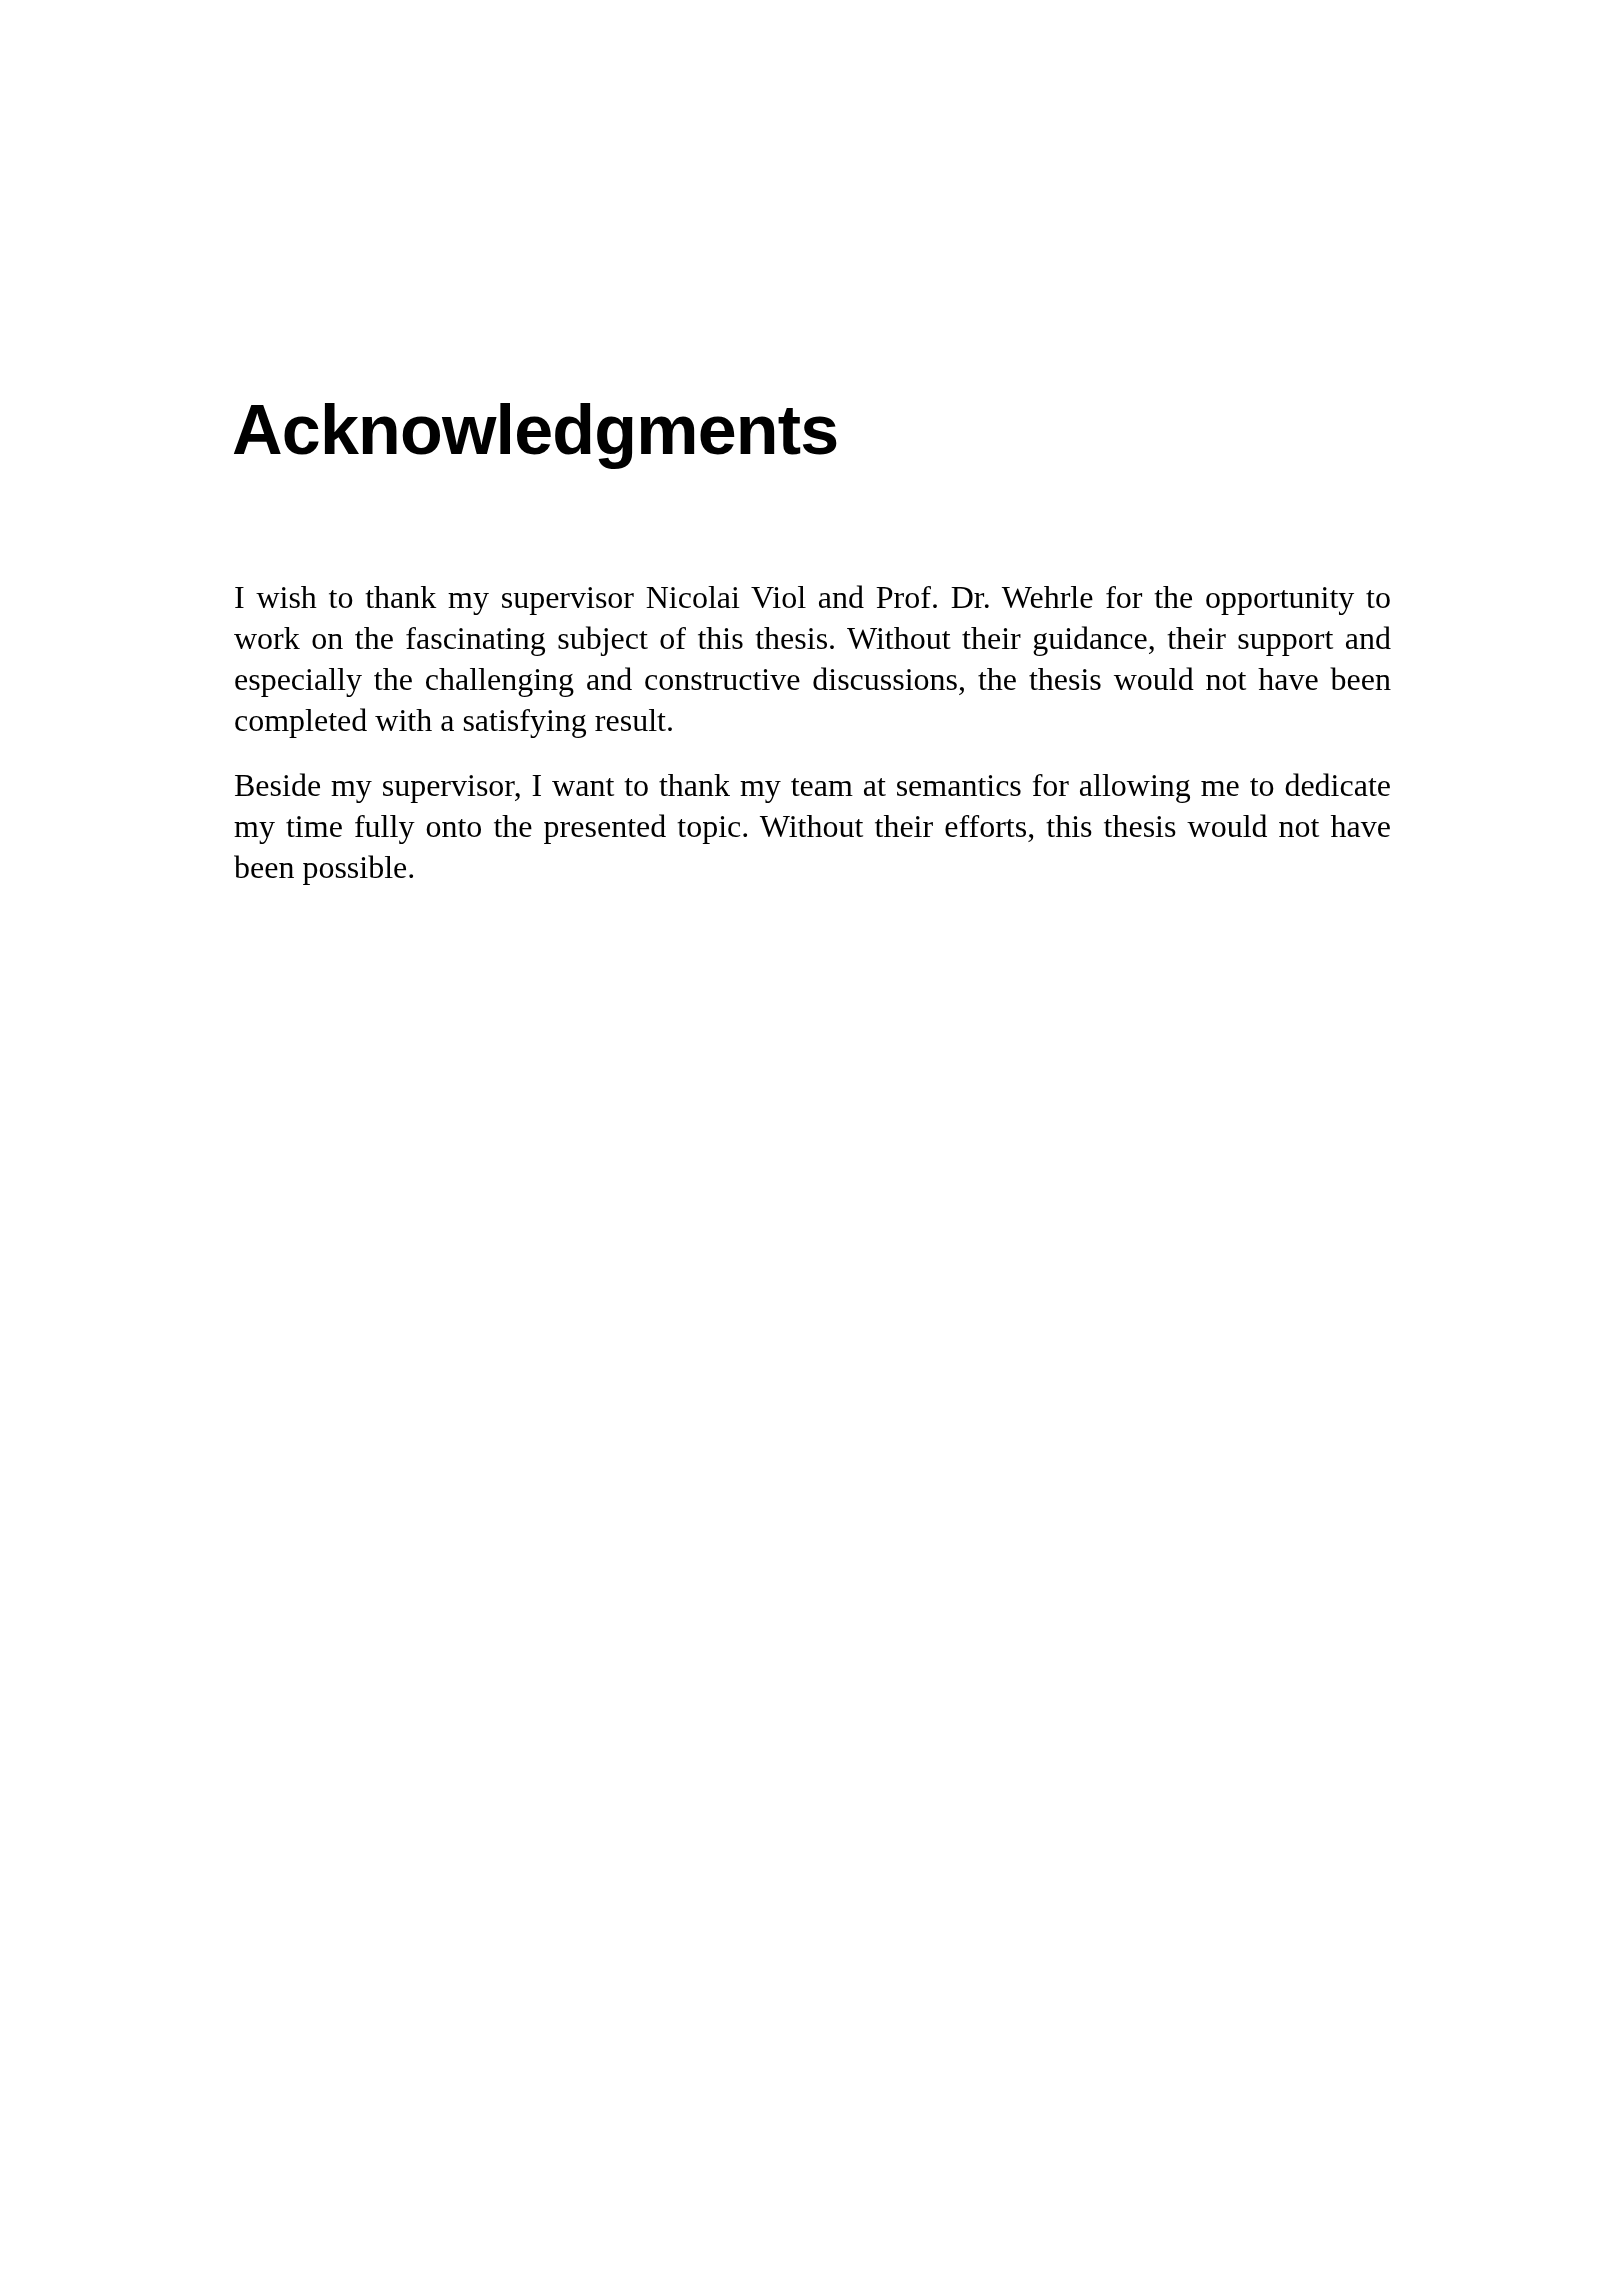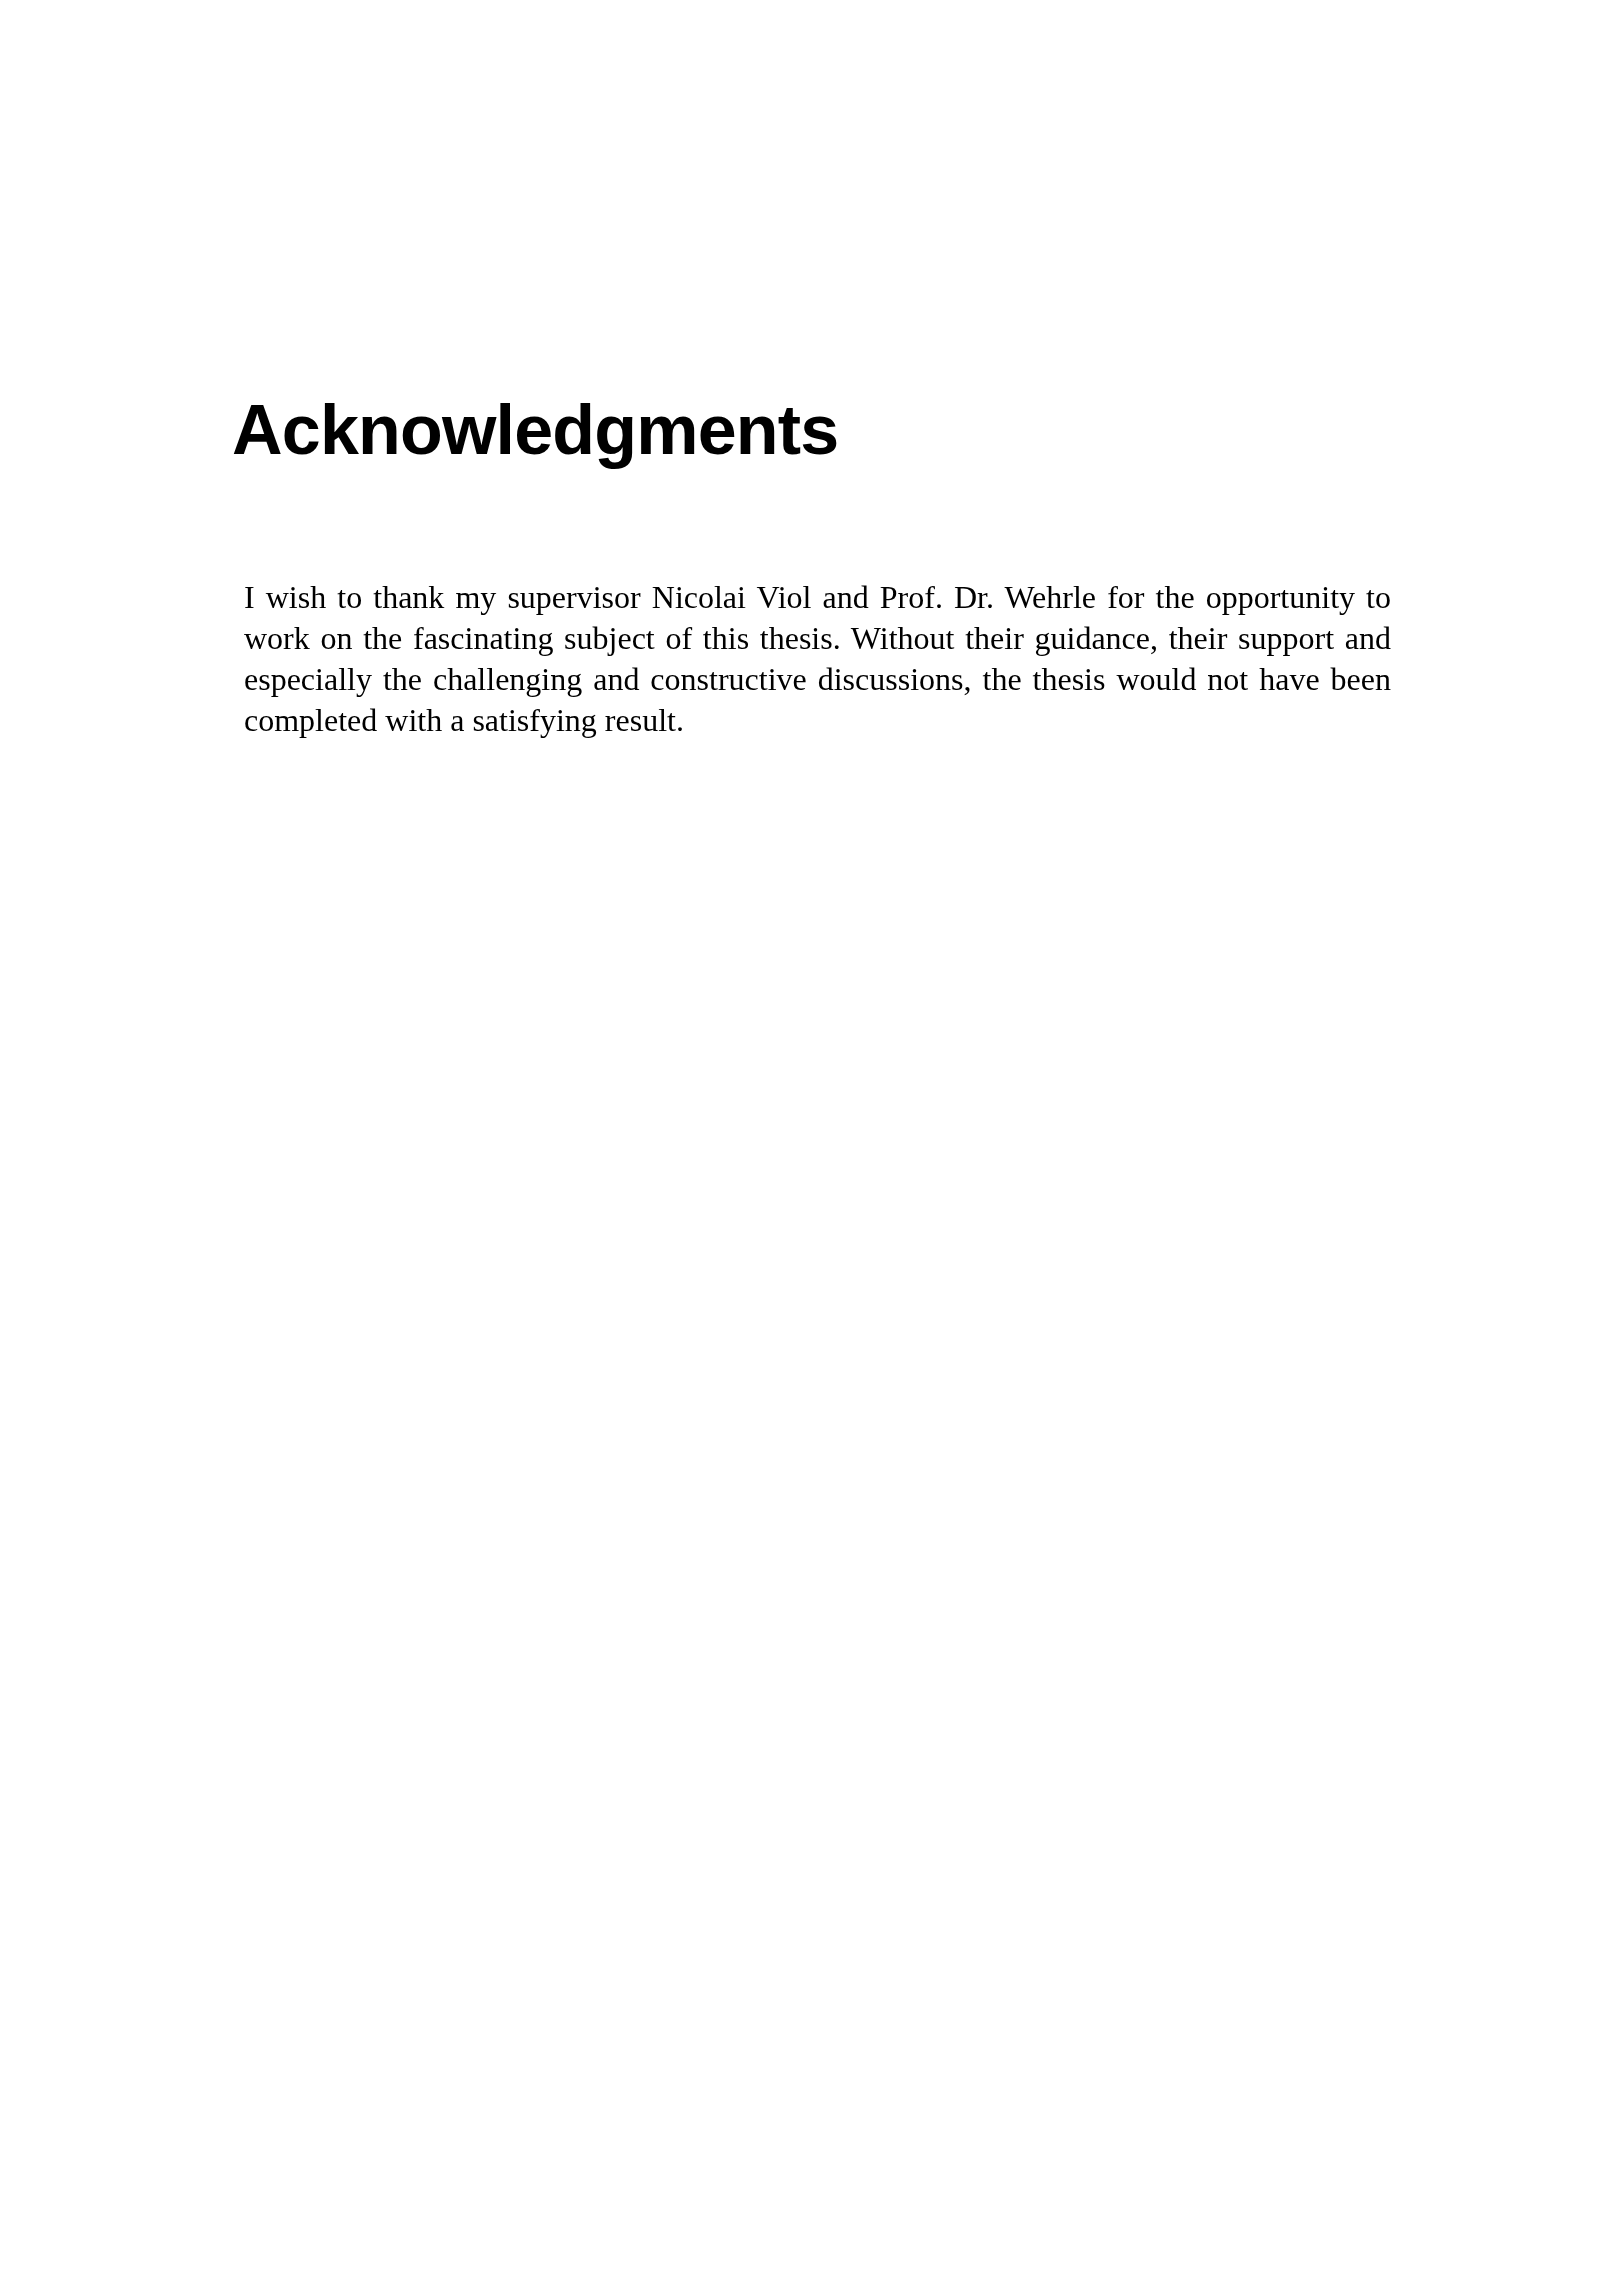--- a/index.html
+++ b/index.html
@@ -27,34 +27,35 @@
     color: #000000;
     white-space: nowrap;
   }
   .body-text {
     position: absolute;
     left: 234px;
     top: 577px;
     width: 1157px;
   }
   .body-text p {
-    margin: 0 0 24px 10px;
+    margin: 0 0 24px 0;
     font-family: "Liberation Serif", "DejaVu Serif", serif;
     font-size: 32px;
     line-height: 41px;
     color: #000000;
     text-align: justify;
     hyphens: none;
   }
 </style>
 </head>
 <body>
 
 <div class="page">
 
   <h1 class="chapter-title">Acknowledgments</h1>
 
   <div class="body-text">
     <p>I wish to thank my supervisor Nicolai Viol and Prof. Dr. Wehrle for the opportunity to work on the fascinating subject of this thesis. Without their guidance, their support and especially the challenging and constructive discussions, the thesis would not have been completed with a satisfying result.</p>
+    <p>Beside my supervisor, I want to thank my team at semantics for allowing me to dedicate my time fully onto the presented topic. Without their efforts, this thesis would not have been possible.</p>
   </div>
 
 </div>
 
 
 </body></html>

